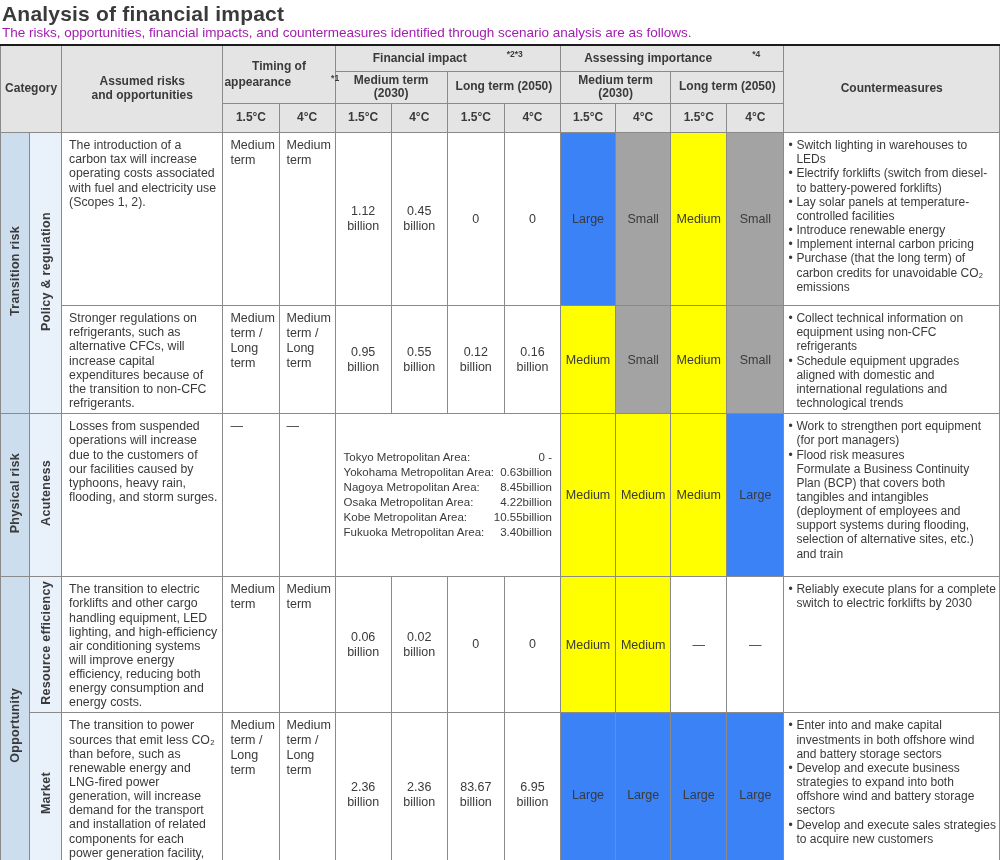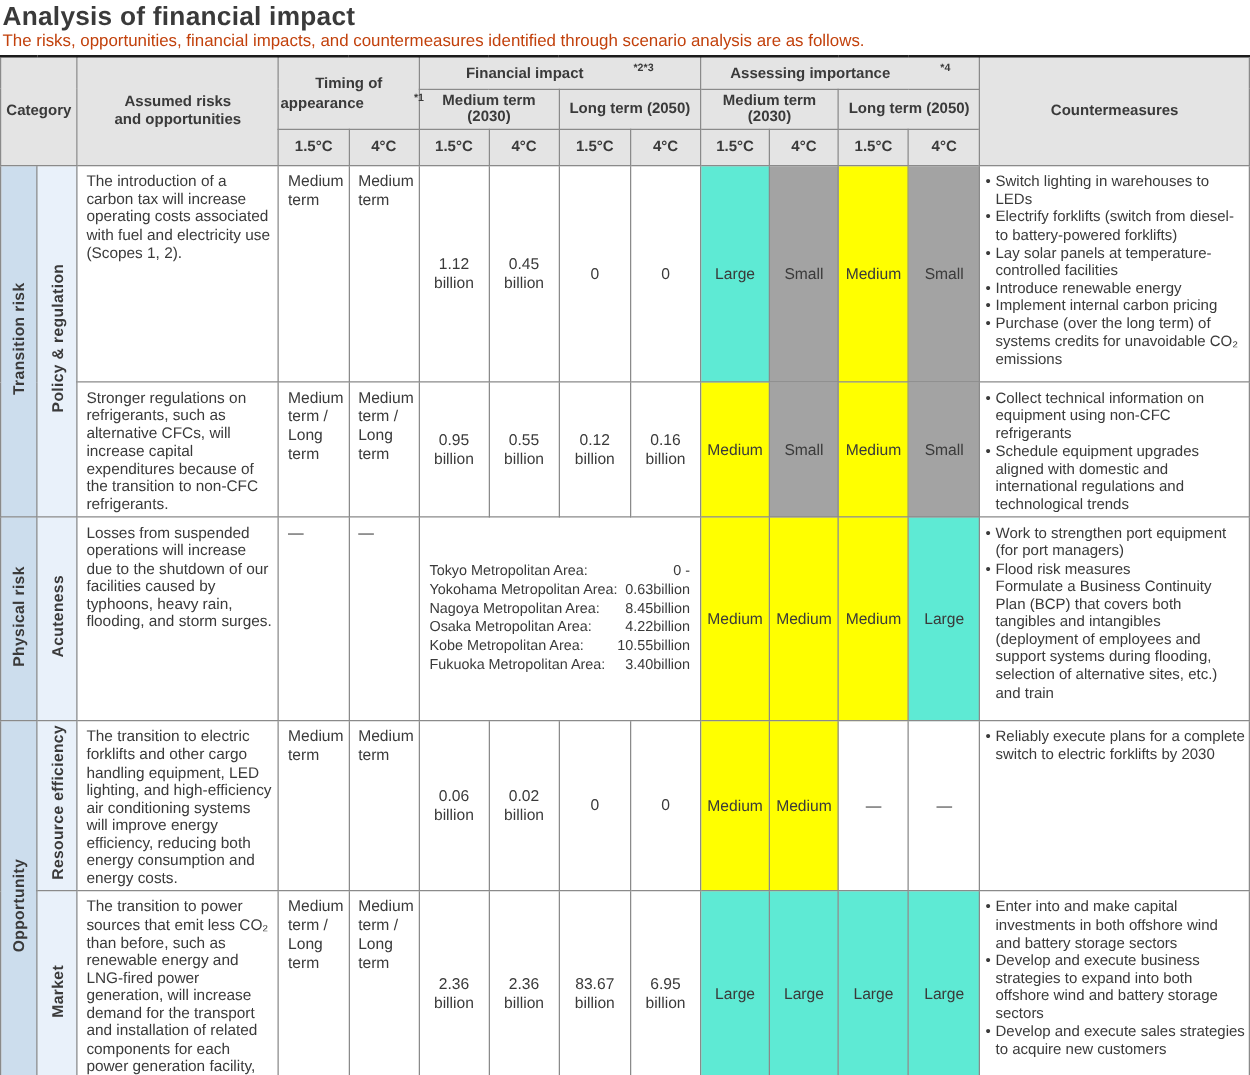--- a/index.html
+++ b/index.html
@@ -9,21 +9,21 @@
     font-family: "Liberation Sans", "DejaVu Sans", sans-serif;
     color: #3a3a3a;
   }
   .page { width: 1000px; height: 860px; overflow: hidden; }
 
   .title-block { padding: 1px 2px 0 2px; }
   .page-title {
     font-size: 21px; font-weight: bold; line-height: 1.2; color: #3a3a3a;
     letter-spacing: 0.2px;
   }
-  .page-subtitle { font-size: 13.5px; line-height: 1.1; color: #c2410c; padding-bottom: 3px; }
+  .page-subtitle { font-size: 13.5px; line-height: 1.1; color: #a21caf; padding-bottom: 3px; }
 
   table.impact {
     width: 1000px; border-collapse: collapse; table-layout: fixed;
     border-top: 2px solid #1b1b1b;
     border-bottom: 3px solid #1b1b1b;
     border-left: 1px solid #7c7c7c;
     border-right: 1px solid #7c7c7c;
   }
   th, td { border: 1px solid #8a8a8a; padding: 0; color: #3a3a3a; }
 
@@ -57,21 +57,21 @@
   }
   td.timing {
     vertical-align: top; font-size: 12.5px; line-height: 1.2;
     padding: 5px 3px 3px 7px;
   }
   td.fin {
     text-align: center; vertical-align: middle; font-size: 12.5px;
     line-height: 1.2; padding: 2px;
   }
   td.imp { text-align: center; vertical-align: middle; font-size: 12.5px; }
-  td.lvl-red    { background: #5eead4; }
+  td.lvl-red    { background: #3b82f6; }
   td.lvl-yellow { background: #ffff00; }
   td.lvl-green  { background: #a3a3a3; }
   td.lvl-none   { background: #ffffff; }
 
   td.areas-cell { vertical-align: middle; padding: 4px 8px 4px 8px; }
   .area-row { display: flex; justify-content: space-between; font-size: 11.5px; line-height: 1.3; }
   .area-name { text-align: left; }
   .area-value { text-align: right; }
 
   td.cm { vertical-align: top; padding: 5px 3px 3px 4px; }
@@ -154,21 +154,21 @@
         <td class="imp lvl-green">Small</td>
         <td class="imp lvl-yellow">Medium</td>
         <td class="imp lvl-green">Small</td>
         <td class="cm">
           <ul>
             <li>Switch lighting in warehouses to LEDs</li>
             <li>Electrify forklifts (switch from diesel- to battery-powered forklifts)</li>
             <li>Lay solar panels at temperature-controlled facilities</li>
             <li>Introduce renewable energy</li>
             <li>Implement internal carbon pricing</li>
-            <li>Purchase (over the long term) of systems credits for unavoidable CO₂ emissions</li>
+            <li>Purchase (that the long term) of carbon credits for unavoidable CO₂ emissions</li>
           </ul>
         </td>
       </tr>
 
       <tr class="r2">
         <td class="desc">Stronger regulations on refrigerants, such as alternative CFCs, will increase capital expenditures because of the transition to non-CFC refrigerants.</td>
         <td class="timing">Medium term / Long term</td>
         <td class="timing">Medium term / Long term</td>
         <td class="fin">0.95 billion</td>
         <td class="fin">0.55 billion</td>
@@ -182,21 +182,21 @@
           <ul>
             <li>Collect technical information on equipment using non-CFC refrigerants</li>
             <li>Schedule equipment upgrades aligned with domestic and international regulations and technological trends</li>
           </ul>
         </td>
       </tr>
 
       <tr class="r3">
         <td class="cat1"><span>Physical risk</span></td>
         <td class="cat2"><span>Acuteness</span></td>
-        <td class="desc">Losses from suspended operations will increase due to the shutdown of our facilities caused by typhoons, heavy rain, flooding, and storm surges.</td>
+        <td class="desc">Losses from suspended operations will increase due to the customers of our facilities caused by typhoons, heavy rain, flooding, and storm surges.</td>
         <td class="timing">—</td>
         <td class="timing">—</td>
         <td class="areas-cell" colspan="4">
           <div class="area-row">
               <span class="area-name">Tokyo Metropolitan Area:</span>
               <span class="area-value">0 -</span>
             </div>
           <div class="area-row">
               <span class="area-name">Yokohama Metropolitan Area:</span>
               <span class="area-value">0.63billion</span>

